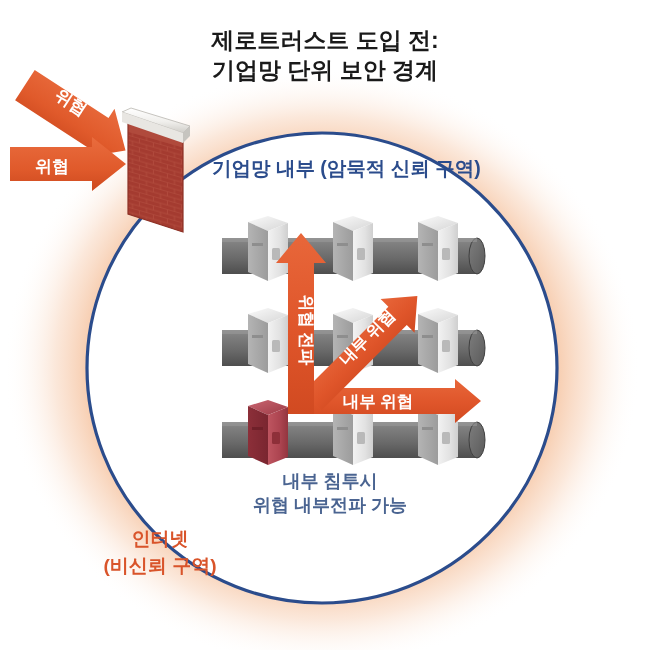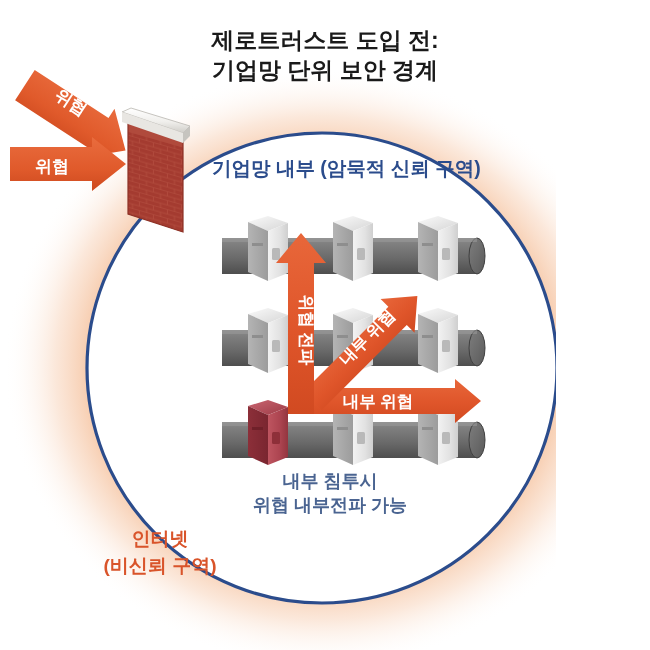--- a/index.html
+++ b/index.html
@@ -5,21 +5,21 @@
   html, body {
     margin: 0;
     padding: 0;
     background: #ffffff;
   }
   body {
     font-family: "Liberation Sans", "DejaVu Sans", sans-serif;
   }
   #stage {
     position: relative;
-    width: 556px;
+    width: 649px;
     height: 650px;
     background: #ffffff;
     overflow: hidden;
   }
   #diagram-svg {
     position: absolute;
     left: 0;
     top: 0;
     width: 650px;
     height: 650px;

